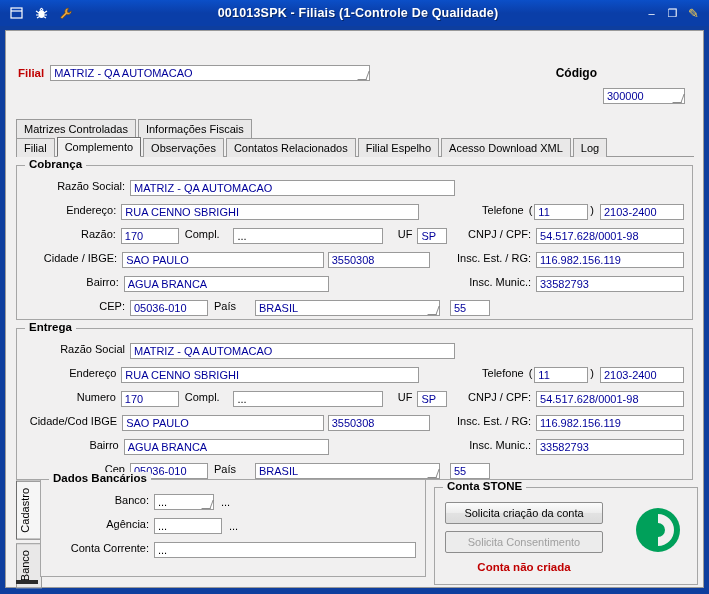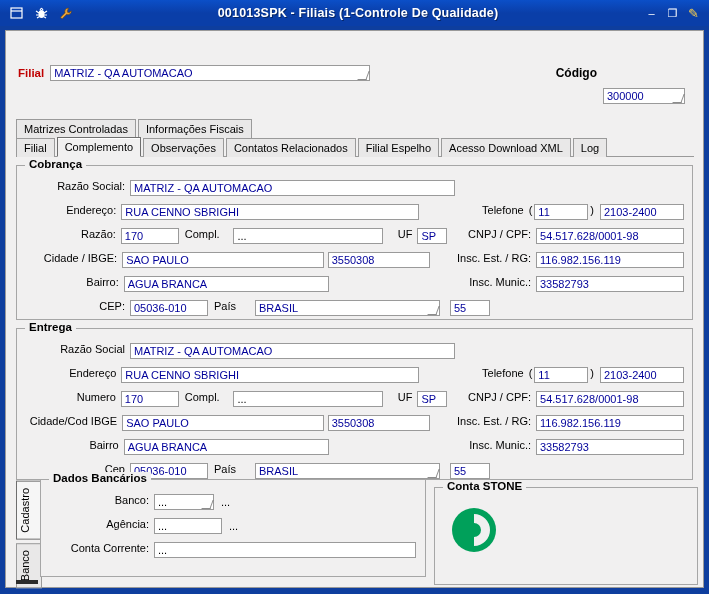--- a/index.html
+++ b/index.html
@@ -386,20 +386,25 @@
             <div class="frow">
               <span class="lab" style="width:100px">Conta Corrente:</span>
               <input class="inp black" style="width: 262px;" value="...">
             </div>
           </div>
         </div>
 
         <div class="panel" style="width:262px;height:96px;margin-top:8px;">
           <div class="cap">Conta STONE</div>
           <div style="display:flex;padding:14px 10px 6px 10px;align-items:flex-start;">
+            <div style="flex:1;">
+              <button class="btn" style="width:158px;display:block;margin-bottom:7px;">Solicita criação da conta</button>
+              <button class="btn disabled" style="width:158px;display:block;margin-bottom:8px;">Solicita Consentimento</button>
+              <div class="statusred" style="text-align:center;width:158px;">Conta não criada</div>
+            </div>
             <div style="width:58px;display:flex;align-items:flex-start;justify-content:center;padding-top:4px;">
               <svg width="48" height="48" viewBox="0 0 48 48">
                 <circle cx="24" cy="24" r="22" fill="#00a05a"></circle>
                 <path d="M24 8 A16 16 0 0 1 24 40 L24 31 A7 7 0 0 0 24 17 Z" fill="#f1f0f0"></path>
               </svg>
             </div>
           </div>
         </div>
 
       </div>

